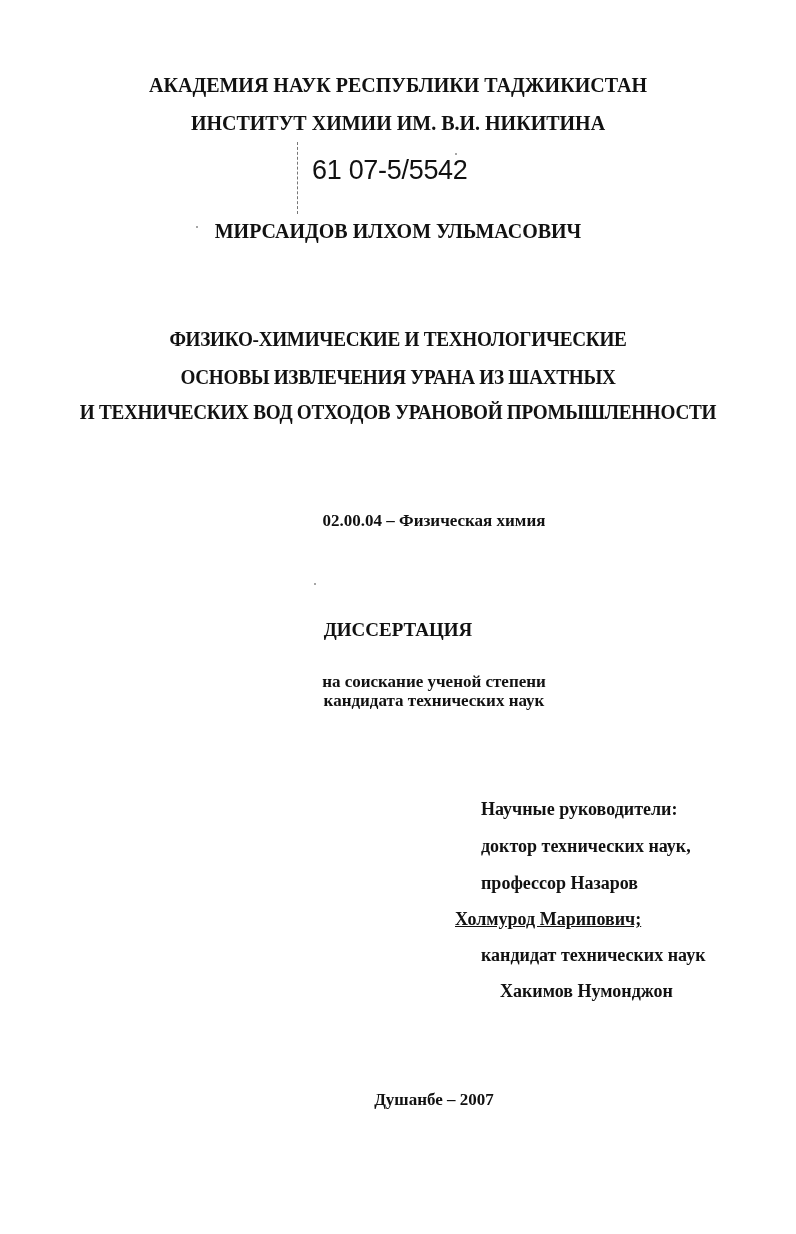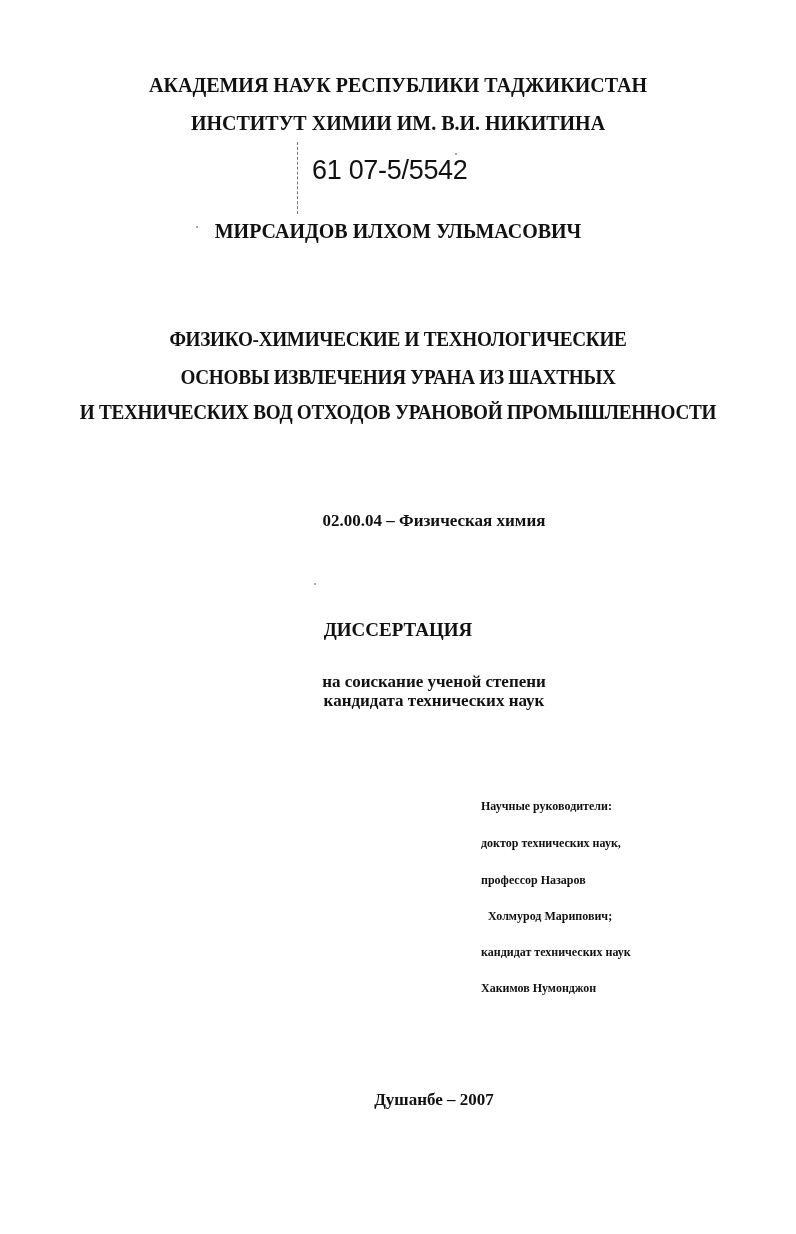--- a/index.html
+++ b/index.html
@@ -23,21 +23,21 @@
       font-weight: bold;
       white-space: nowrap;
       letter-spacing: 0;
     }
     .hdr { font-size: 20px; }
     .title { font-size: 20px; letter-spacing: -0.3px; transform: scaleX(0.96); }
     .body { font-size: 17px; padding-left: 36px; }
     .left-block {
       position: absolute;
       font-weight: bold;
-      font-size: 12px;
+      font-size: 18px;
       white-space: nowrap;
     }
     .stamp {
       position: absolute;
       left: 312px;
       top: 155px;
       font-family: "Liberation Sans", "DejaVu Sans", sans-serif;
       font-size: 27px;
       font-weight: normal;
       color: #111111;
@@ -82,19 +82,19 @@
 
   <div class="line body" style="top:511px;">02.00.04 – Физическая химия</div>
 
   <div class="line hdr" style="top:619px; font-size:19px;">ДИССЕРТАЦИЯ</div>
   <div class="line body" style="top:656px;margin-top:16px;">на соискание ученой степени</div>
   <div class="line body" style="top:691px;">кандидата технических наук</div>
 
   <div class="left-block" style="left:481px; top:799px;">Научные руководители:</div>
   <div class="left-block" style="left:481px; top:836px;">доктор технических наук,</div>
   <div class="left-block" style="left:481px; top:873px;">профессор Назаров</div>
-  <div class="left-block" style="left:488px; top:909px;">Холмурод Марипович;</div>
+  <div class="left-block" style="left:455px; top:909px;text-decoration:underline;">Холмурод Марипович;</div>
   <div class="left-block" style="left:481px; top:945px;">кандидат технических наук</div>
-  <div class="left-block" style="left:481px; top:981px;">Хакимов Нумонджон</div>
+  <div class="left-block" style="left:500px; top:981px;">Хакимов Нумонджон</div>
 
   <div class="line body" style="top:1090px;">Душанбе – 2007</div>
 
 </div>
 
 </body></html>

